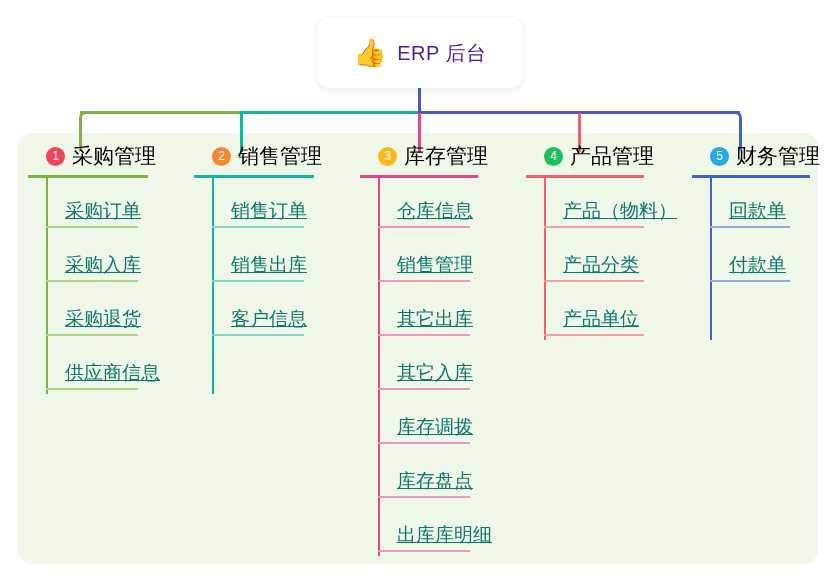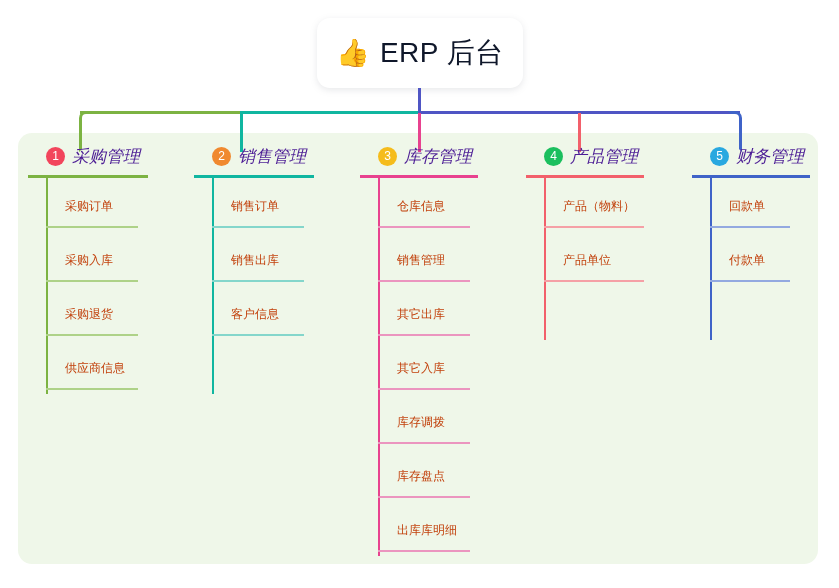--- a/index.html
+++ b/index.html
@@ -46,22 +46,22 @@
     justify-content: center;
     gap: 10px;
     box-sizing: border-box;
   }
   .root-emoji {
     font-size: 27px;
     line-height: 1;
     display: inline-block;
   }
   .root-title {
-    font-size: 28px;
-    color: #0f172a;
+    font-size: 20px;
+    color: #4c1d95;
     letter-spacing: 0.5px;
     white-space: nowrap;
   }
   .root-stem {
     position: absolute;
     left: 418px;
     top: 88px;
     width: 3px;
     height: 25px;
     background: #4f55c4;
@@ -119,24 +119,23 @@
     height: 19px;
     border-radius: 50%;
     color: #ffffff;
     font-size: 12px;
     line-height: 19px;
     text-align: center;
     flex: 0 0 auto;
     font-weight: normal;
   }
   .cat-label {
-    font-size: 17px;
-    color: #4c1d95;
+    font-size: 21px;
+    color: #000000;
     white-space: nowrap;
-    font-style: italic;
   }
   .cat-underline {
     height: 3px;
     margin-top: 6px;
   }
 
   
   .leaf-area {
     position: relative;
     margin-left: 18px;
@@ -149,23 +148,24 @@
   }
   .leaf {
     position: relative;
     height: 54px;
     box-sizing: border-box;
   }
   .leaf-text {
     position: absolute;
     left: 19px;
     top: 20px;
-    font-size: 12px;
-    color: #c2410c;
+    font-size: 19px;
+    color: #0f766e;
     white-space: nowrap;
+    text-decoration: underline;
   }
   .leaf-underline {
     position: absolute;
     left: 0;
     top: 48px;
     height: 2px;
   }
 </style>
 </head>
 <body>
@@ -283,20 +283,24 @@
           <span class="cat-label">产品管理</span>
         </div>
         <div class="cat-underline" style="width: 118px; background: rgb(242, 96, 107);"></div>
         <div class="leaf-area">
           <div class="spine" style="background: rgb(242, 96, 107); height: 162px;"></div>
           <div class="leaf">
             <span class="leaf-text">产品（物料）</span>
             <div class="leaf-underline" style="width: 100px; background: rgb(245, 160, 166);"></div>
           </div>
           <div class="leaf">
+            <span class="leaf-text">产品分类</span>
+            <div class="leaf-underline" style="width: 100px; background: rgb(245, 160, 166);"></div>
+          </div>
+          <div class="leaf">
             <span class="leaf-text">产品单位</span>
             <div class="leaf-underline" style="width: 100px; background: rgb(245, 160, 166);"></div>
           </div>
         </div>
       </div>
       <div class="column" style="left: 692px;">
         <div class="cat-head">
           <span class="badge" style="background: rgb(41, 168, 224);">5</span>
           <span class="cat-label">财务管理</span>
         </div>

